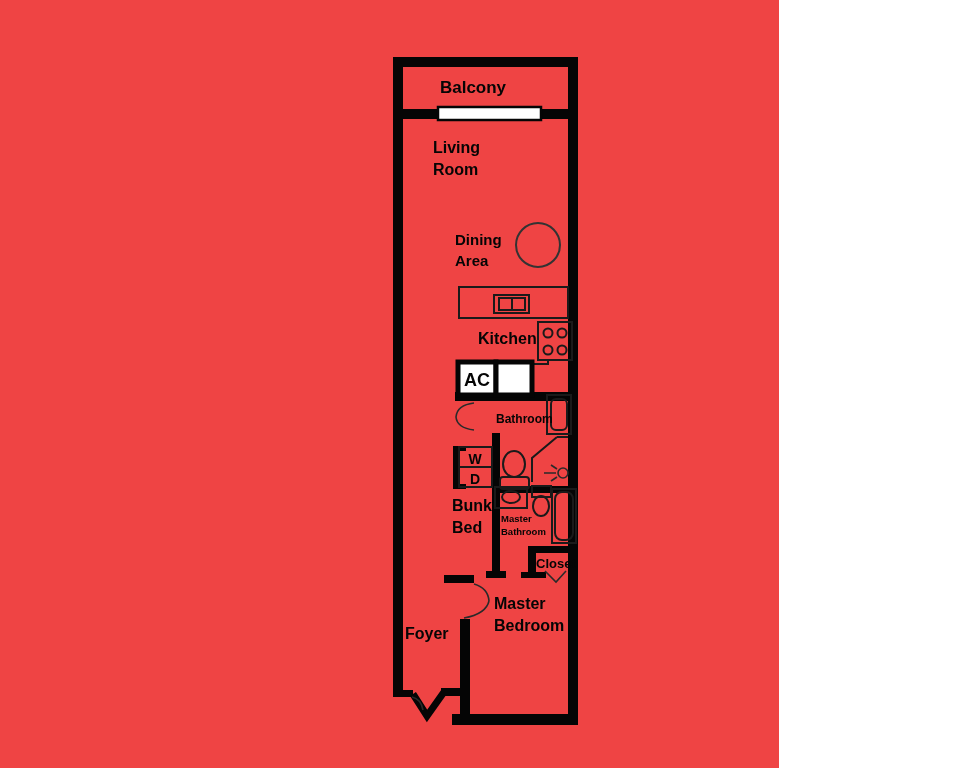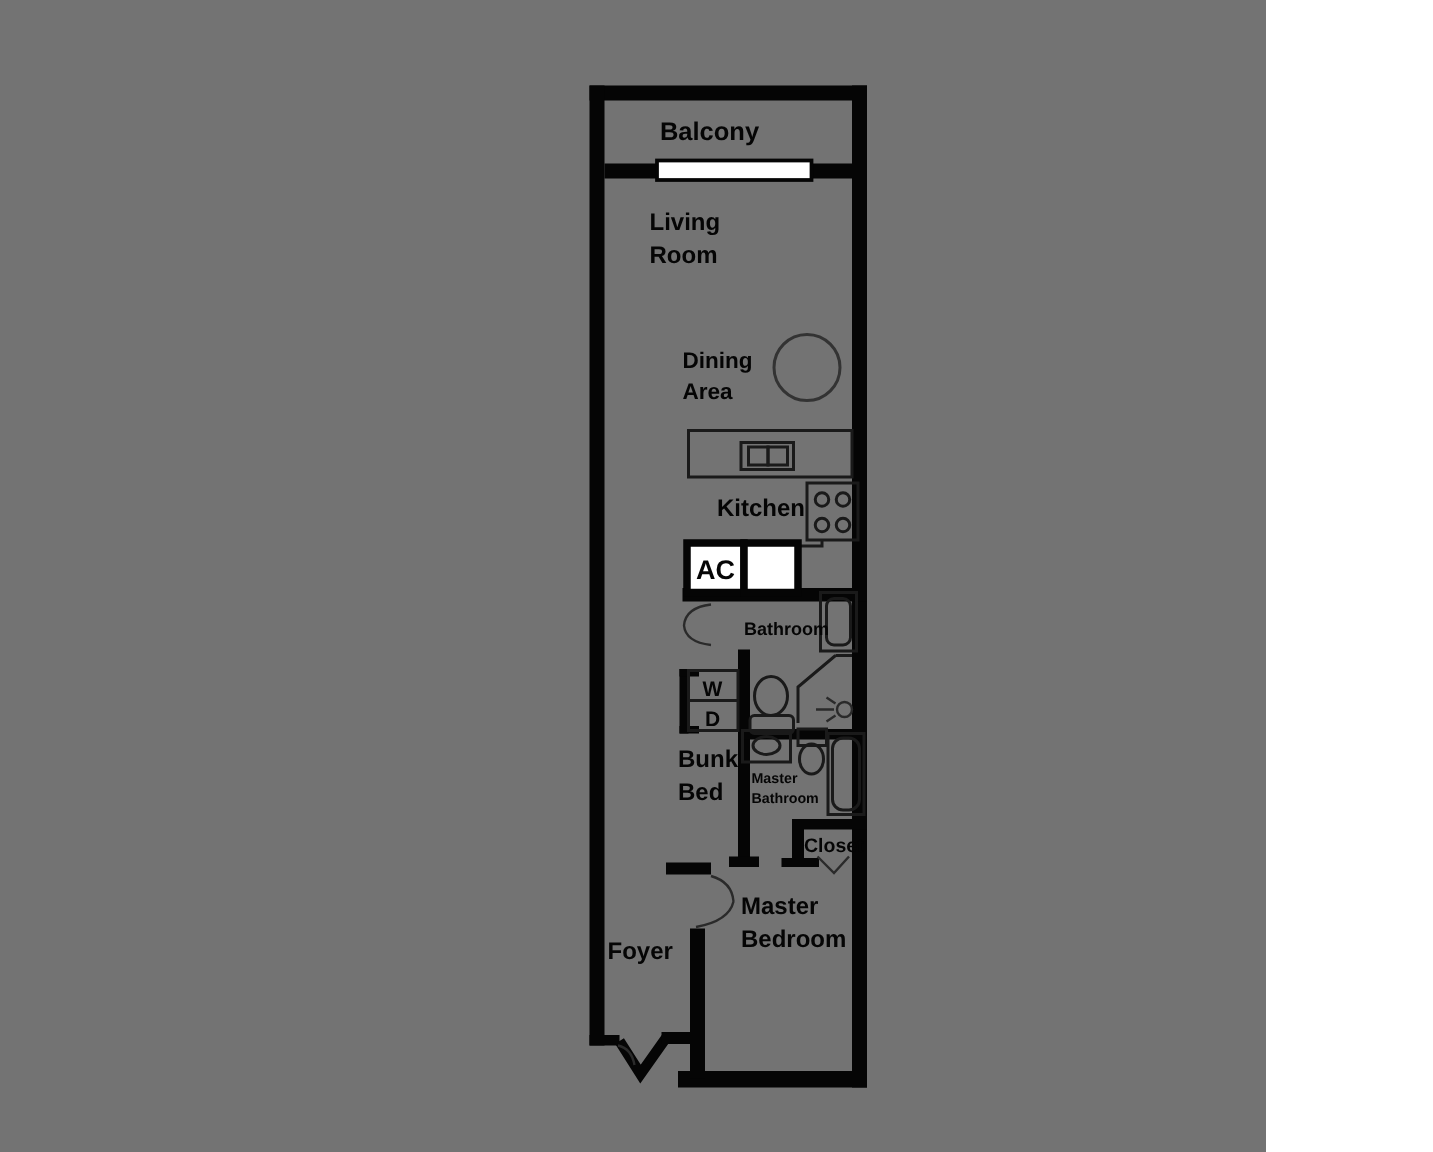--- a/index.html
+++ b/index.html
@@ -1,16 +1,16 @@
 <!DOCTYPE html>
 <html><head>
 <meta charset="utf-8">
 <style>
   html,body{margin:0;padding:0;background:#ffffff;}
-  #stage{position:relative;width:844px;height:768px;background:#737373;overflow:hidden;
+  #stage{position:relative;width:779px;height:768px;background:#ef4444;overflow:hidden;
          font-family:"Liberation Sans", sans-serif;}
   svg{position:absolute;left:0;top:0;}
   .wall{fill:#050505;stroke:none;}
   .thin{fill:none;stroke:#1a1a1a;stroke-width:2;}
   .thin15{fill:none;stroke:#2a2a2a;stroke-width:1.6;}
   .thick-box{fill:#ffffff;stroke:#050505;stroke-width:5;}
   .lbl{fill:#050505;font-weight:bold;}
   .white-fill{fill:#ffffff;}
 </style>
 </head>

